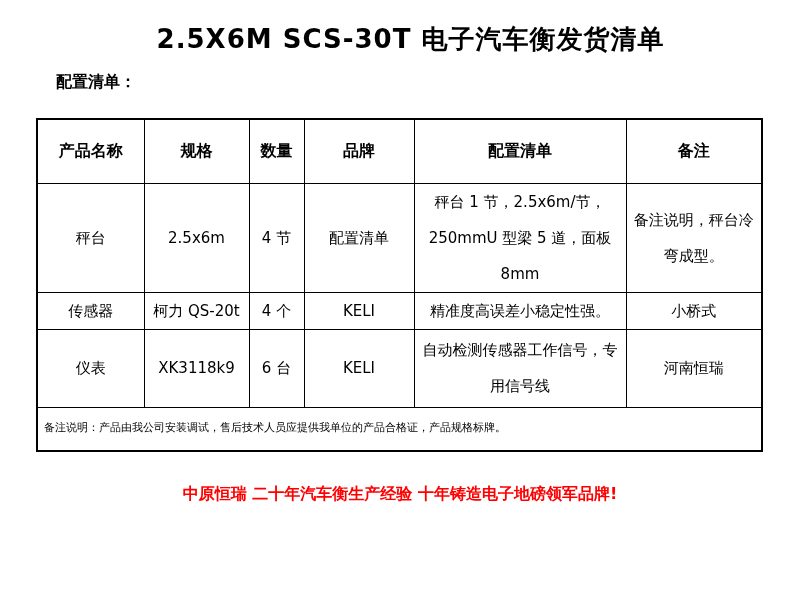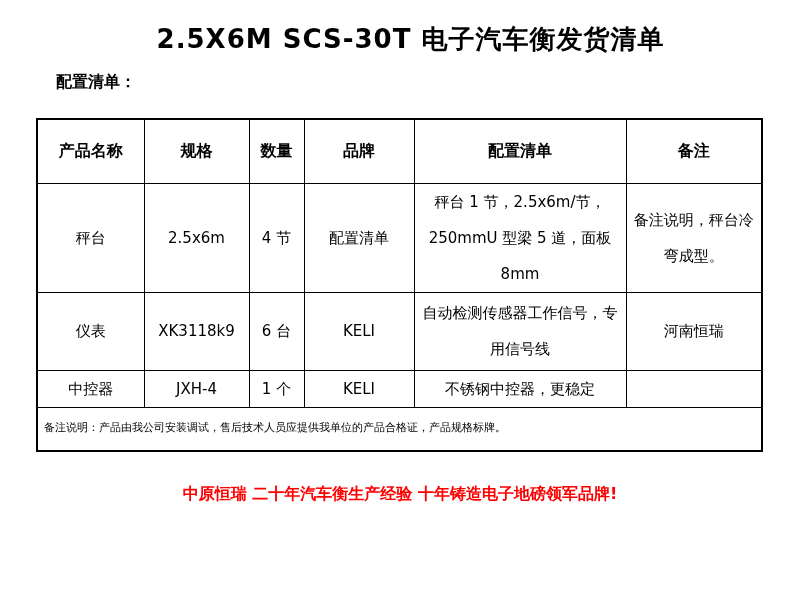--- a/index.html
+++ b/index.html
@@ -100,35 +100,35 @@
   </thead>
   <tbody>
       <tr class="r0">
         <td>秤台</td>
         <td>2.5x6m</td>
         <td>4 节</td>
         <td>配置清单</td>
         <td>秤台 1 节，2.5x6m/节，250mmU 型梁 5 道，面板 8mm</td>
         <td>备注说明，秤台冷弯成型。</td>
       </tr>
+      <tr class="r1">
+        <td>传感器</td>
+        <td>柯力 QS-20t</td>
+        <td>4 个</td>
+        <td>KELI</td>
+        <td>精准度高误差小稳定性强。</td>
+        <td>小桥式</td>
+      </tr>
       <tr class="r2">
         <td>仪表</td>
         <td>XK3118k9</td>
         <td>6 台</td>
         <td>KELI</td>
         <td>自动检测传感器工作信号，专用信号线</td>
         <td>河南恒瑞</td>
-      </tr>
-      <tr class="r3">
-        <td>中控器</td>
-        <td>JXH-4</td>
-        <td>1 个</td>
-        <td>KELI</td>
-        <td>不锈钢中控器，更稳定</td>
-        <td></td>
       </tr>
     </tbody>
   <tfoot>
     <tr>
       <td colspan="6">备注说明：产品由我公司安装调试，售后技术人员应提供我单位的产品合格证，产品规格标牌。</td>
     </tr>
   </tfoot>
 </table>
 
 <div class="slogan" style="color: rgb(255, 0, 0);">中原恒瑞 二十年汽车衡生产经验 十年铸造电子地磅领军品牌!</div>

